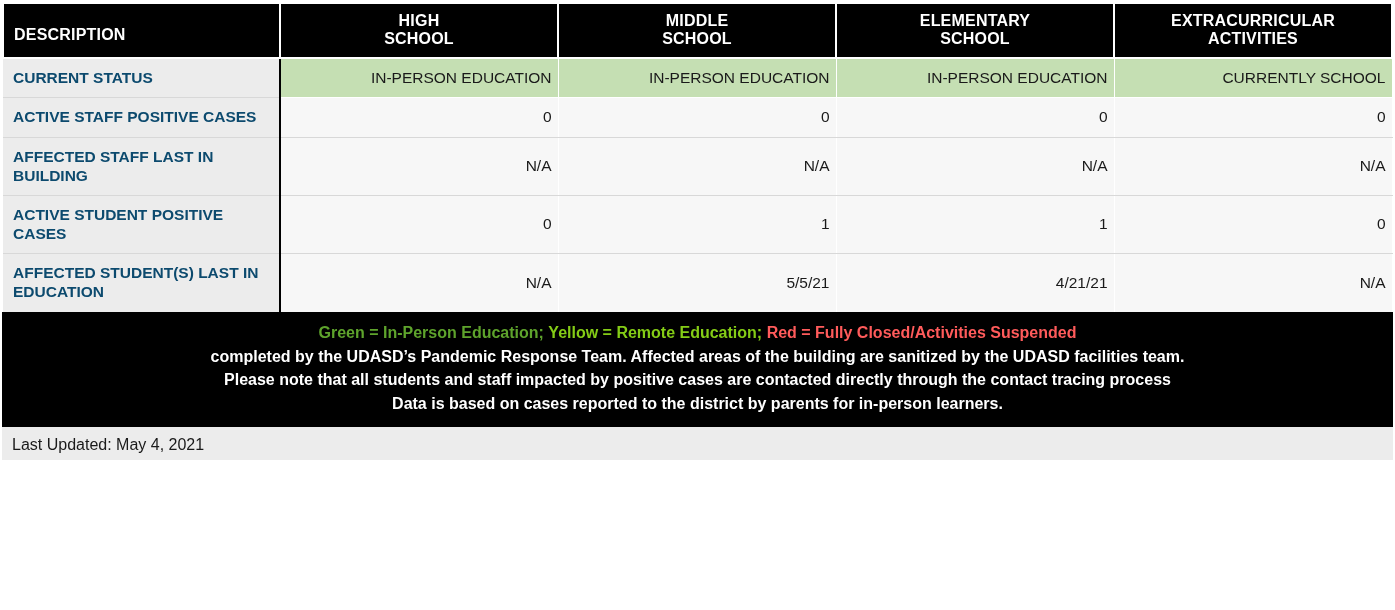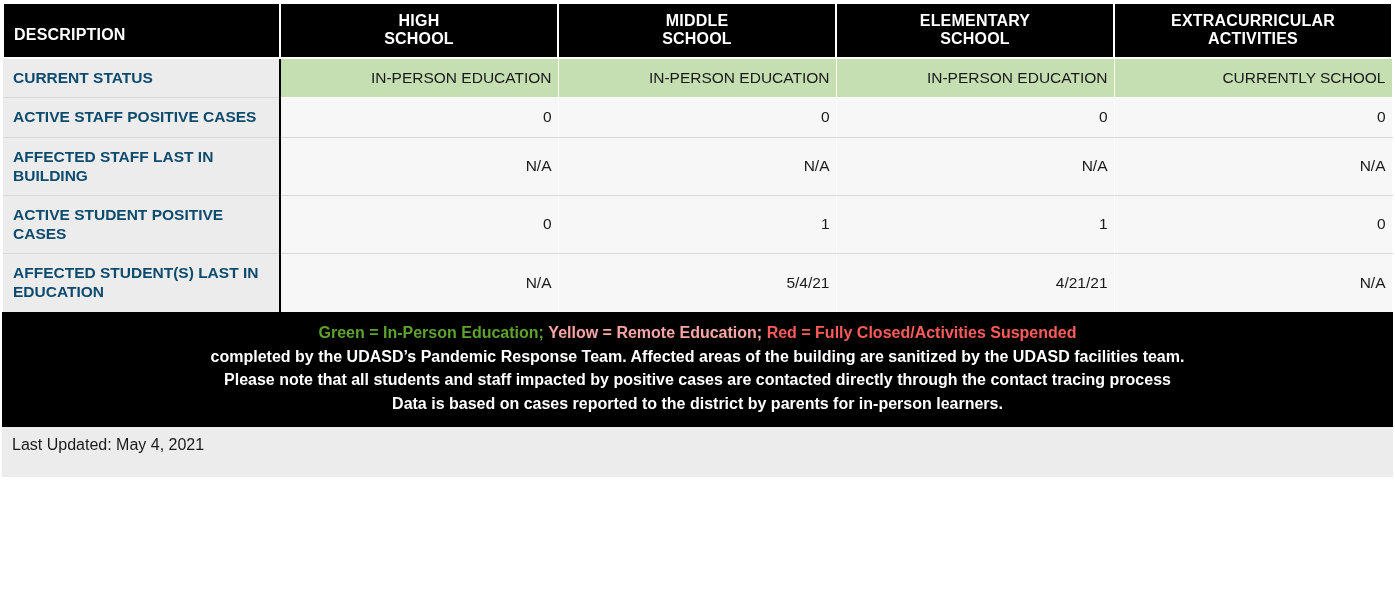--- a/index.html
+++ b/index.html
@@ -93,34 +93,34 @@
     box-sizing: border-box;
     text-align: center;
   }
   .legend-line {
     font-weight: bold;
     font-size: 16px;
     line-height: 1.35;
     margin-bottom: 2px;
   }
   .legend-green  { color: #5ea32c; }
-  .legend-yellow { color: #fca5a5; }
+  .legend-yellow { color: #84cc16; }
   .legend-red    { color: #ff5b5b; }
   .legend-sep    { color: #ffffff; }
   .note-line {
     font-weight: bold;
     font-size: 16px;
     line-height: 1.45;
     color: #ffffff;
   }
   .footer {
     background: #ececec;
     width: 1391px;
     margin: 0 0 0 2px;
-    padding: 9px 0 23px 10px;
+    padding: 9px 0 6px 10px;
     box-sizing: border-box;
     font-size: 16px;
     color: #1a1a1a;
   }
 </style>
 </head>
 <body>
 
 <div class="sheet">
 
@@ -180,21 +180,21 @@
       <tr>
         <th class="row-head">ACTIVE STUDENT POSITIVE CASES</th>
         <td>0</td>
         <td>1</td>
         <td>1</td>
         <td>0</td>
       </tr>
       <tr>
         <th class="row-head">AFFECTED STUDENT(S) LAST IN EDUCATION</th>
         <td>N/A</td>
-        <td>5/4/21</td>
+        <td>5/5/21</td>
         <td>4/21/21</td>
         <td>N/A</td>
       </tr>
     </tbody>
   </table>
 
   <div class="legend-block">
     <div class="legend-line">
       <span class="legend-green">Green = In-Person Education;</span><span class="legend-sep">&nbsp;</span><span class="legend-yellow">Yellow = Remote Education;</span><span class="legend-sep">&nbsp;</span><span class="legend-red">Red = Fully Closed/Activities Suspended</span>
     </div>

